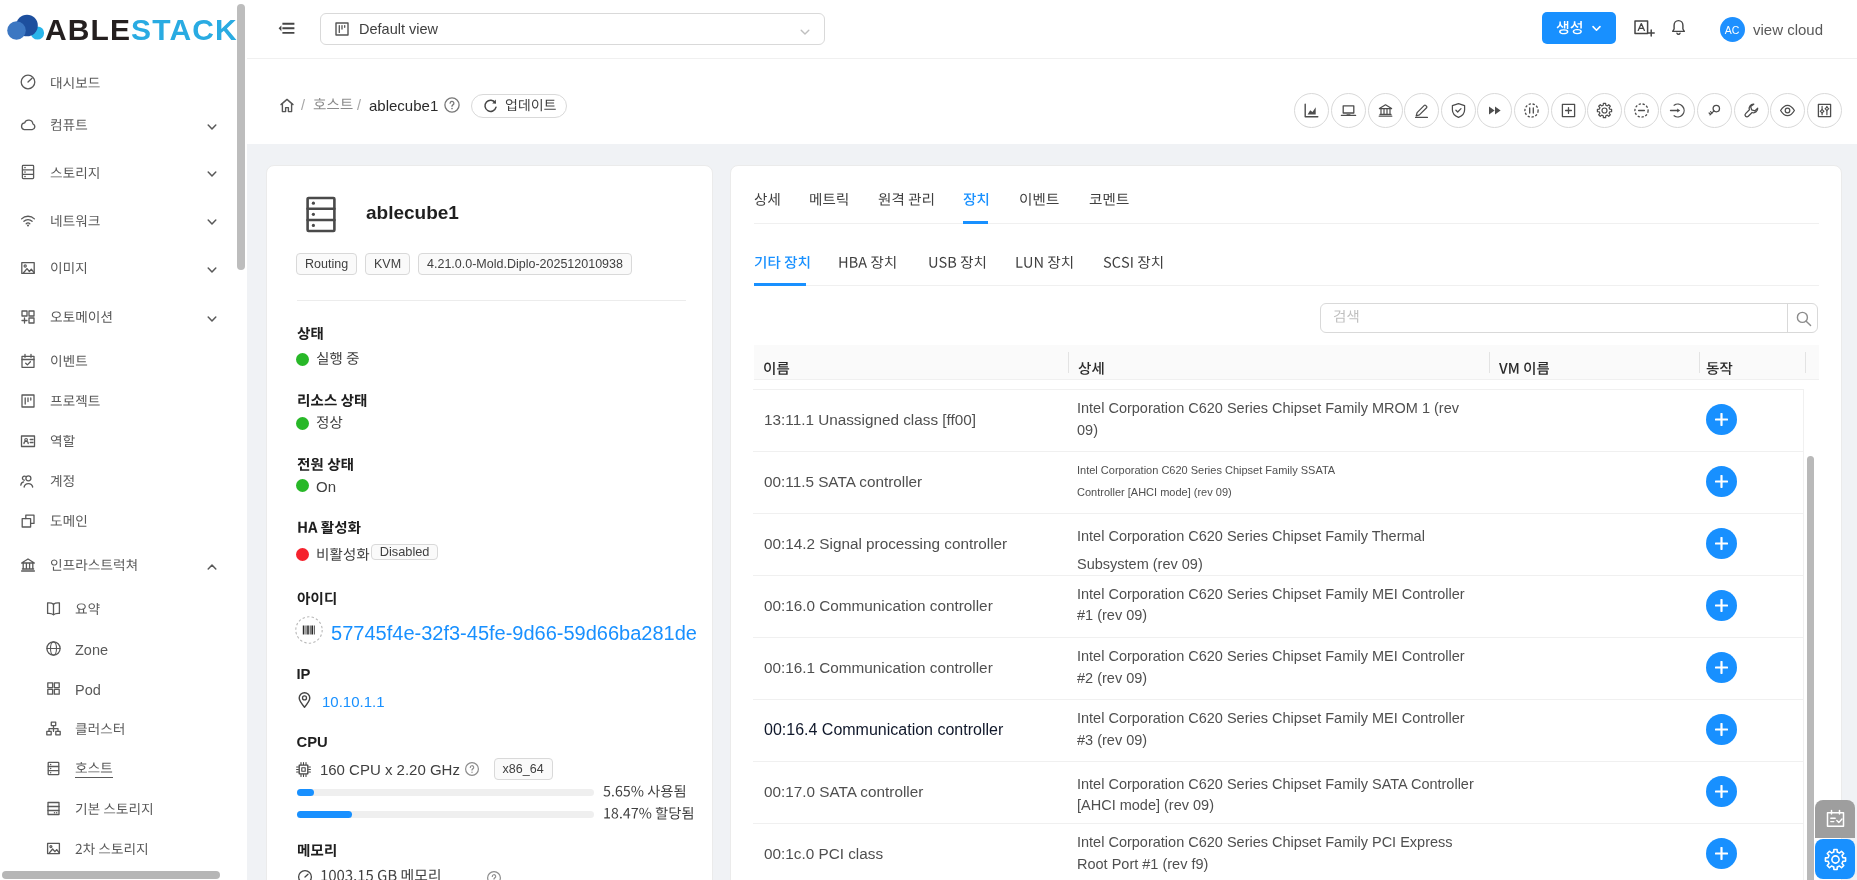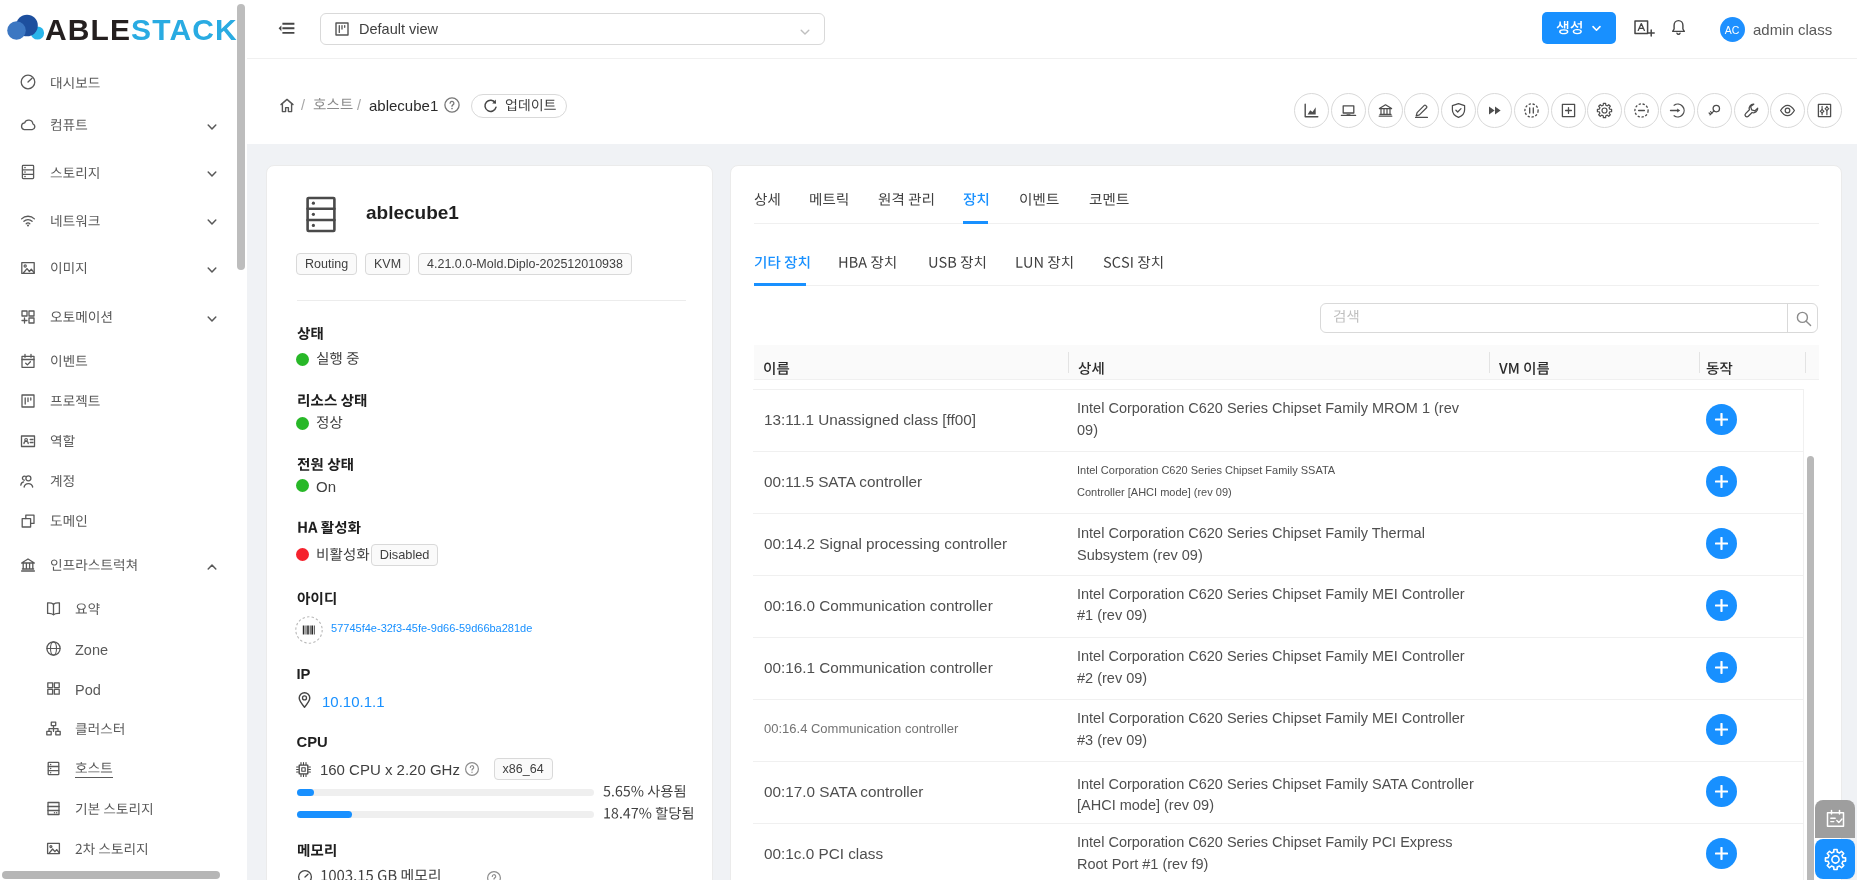--- a/index.html
+++ b/index.html
@@ -393,21 +393,21 @@
  <span class="abs" style="left:1387px;top:20px"><svg width="21" height="17" viewBox="0 0 21 17">
         <path d="M1,1 h12.6 v12.6 h-12.6 Z" stroke="#454545" stroke-width="1.5" fill="none" stroke-linecap="round" stroke-linejoin="round"></path>
         <path d="M4.2,10.4 L7.3,3.6 l3.1,6.8 M5.2,8.3 h4.2" stroke="#454545" stroke-width="1.3" fill="none" stroke-linecap="round" stroke-linejoin="round"></path>
         <path d="M17.2,10 v6 M14.2,13 h6" stroke="#454545" stroke-width="1.5" fill="none" stroke-linecap="round" stroke-linejoin="round"></path>
       </svg></span>
  <span class="abs" style="left:1424px;top:19px"><svg width="15" height="17" viewBox="0 0 15 17">
         <path d="M7.5,1.6 C4.9,1.6 3.1,3.7 3.1,6.3 V10 L1.7,12.4 H13.3 L11.9,10 V6.3 C11.9,3.7 10.1,1.6 7.5,1.6 Z" stroke="#454545" stroke-width="1.4" fill="none" stroke-linecap="round" stroke-linejoin="round"></path>
         <path d="M6,14.2 a1.6,1.6 0 0 0 3,0" stroke="#454545" stroke-width="1.4" fill="none" stroke-linecap="round" stroke-linejoin="round"></path>
       </svg></span>
  <div class="avatar">AC</div>
- <span class="abs" style="left:1506px;top:21px;font-size:15px;color:#595959">admin class</span>
+ <span class="abs" style="left:1506px;top:21px;font-size:15px;color:#595959">view cloud</span>
 </div>
 <div class="crumbs">
  <span class="abs" style="left:32px;top:38px"><svg width="16" height="17" viewBox="0 0 16 17">
         <path d="M2,7.6 L8,2.4 L14,7.6" stroke="#555" stroke-width="1.4" fill="none" stroke-linecap="round" stroke-linejoin="round"></path>
         <path d="M3.4,6.8 V14.6 H6.6 V10.6 H9.4 V14.6 H12.6 V6.8" stroke="#555" stroke-width="1.4" fill="none" stroke-linecap="round" stroke-linejoin="round"></path>
       </svg></span>
  <span class="abs" style="left:54px;top:38px;font-size:14.5px;color:#a6a6a6">/</span>
  <span class="abs" style="left:66px;top:39px"><svg class="ko" width="40.3" height="14.6" viewBox="0 0 40.3 14.6" fill="#8c8c8c" style="width:40.3px;height:14.6px">
         <path transform="translate(0.0,11.68) scale(0.01460,-0.01460)" d="M90 694H825V626H90ZM50 96H870V28H50ZM417 240H499V70H417ZM458 566Q549 566 615.5 545.5Q682 525 718.0 487.0Q754 449 754 394Q754 340 718.0 301.0Q682 262 615.5 241.5Q549 221 458 221Q367 221 300.5 241.5Q234 262 198.0 301.0Q162 340 162 394Q162 449 198.0 487.0Q234 525 300.5 545.5Q367 566 458 566ZM458 500Q392 500 344.5 487.5Q297 475 271.5 451.5Q246 428 246 394Q246 361 271.5 337.0Q297 313 344.5 300.5Q392 288 458 288Q524 288 571.0 300.5Q618 313 644.0 337.0Q670 361 670 394Q670 428 644.0 451.5Q618 475 571.0 487.5Q524 500 458 500ZM417 812H499V653H417Z"></path>
         <path transform="translate(13.4,11.68) scale(0.01460,-0.01460)" d="M412 765H485V695Q485 636 464.5 583.0Q444 530 408.5 484.5Q373 439 326.5 403.0Q280 367 227.5 342.0Q175 317 121 304L84 373Q131 383 178.5 404.0Q226 425 268.0 455.5Q310 486 342.5 524.0Q375 562 393.5 605.5Q412 649 412 695ZM428 765H499V695Q499 649 518.0 605.5Q537 562 569.5 524.0Q602 486 644.0 455.5Q686 425 733.5 403.5Q781 382 829 373L791 304Q737 317 685.0 342.0Q633 367 586.5 403.0Q540 439 504.0 484.5Q468 530 448.0 583.0Q428 636 428 695ZM50 113H870V44H50Z"></path>
@@ -582,39 +582,39 @@
         <path transform="translate(37.2,11.68) scale(0.01460,-0.01460)" d="M256 789H366V707Q366 614 337.5 532.0Q309 450 251.0 389.0Q193 328 102 297L32 404Q112 429 161.0 476.0Q210 523 233.0 583.0Q256 643 256 707ZM283 789H391V713Q391 652 412.0 595.5Q433 539 479.0 495.5Q525 452 598 428L529 324Q444 354 389.5 411.0Q335 468 309.0 545.5Q283 623 283 713ZM682 837H816V295H682ZM502 271Q649 271 734.0 223.5Q819 176 819 92Q819 6 734.0 -41.5Q649 -89 502 -89Q355 -89 270.0 -41.5Q185 6 185 92Q185 176 270.0 223.5Q355 271 502 271ZM502 168Q442 168 401.0 160.0Q360 152 338.5 134.5Q317 117 317 92Q317 66 338.5 48.5Q360 31 401.0 22.5Q442 14 502 14Q562 14 603.0 22.5Q644 31 665.0 48.5Q686 66 686 92Q686 117 665.0 134.5Q644 152 603.0 160.0Q562 168 502 168ZM513 669H702V561H513Z"></path>
         <path transform="translate(50.6,11.68) scale(0.01460,-0.01460)" d="M255 289H388V140H255ZM644 837H777V-89H644ZM731 461H894V352H731ZM47 65 31 173Q111 173 206.5 174.0Q302 175 402.5 181.0Q503 187 597 199L607 103Q510 85 410.0 76.5Q310 68 217.5 66.5Q125 65 47 65ZM48 736H593V632H48ZM321 595Q388 595 439.0 573.0Q490 551 519.0 512.0Q548 473 548 421Q548 370 519.0 330.5Q490 291 439.0 269.0Q388 247 321 247Q255 247 204.0 269.0Q153 291 124.0 330.5Q95 370 95 421Q95 473 124.0 512.0Q153 551 204.0 573.0Q255 595 321 595ZM321 495Q276 495 248.5 475.5Q221 456 221 421Q221 385 248.5 366.0Q276 347 321 347Q367 347 394.5 366.0Q422 385 422 421Q422 456 394.5 475.5Q367 495 321 495ZM255 833H388V658H255Z"></path>
       </svg></span>
  <span class="dot abs" style="left:29.5px;top:382.8px;background:#f5222d"></span>
  <span class="abs" style="left:49.5px;top:382px"><svg class="ko" width="53.7" height="14.6" viewBox="0 0 53.7 14.6" fill="#404040" style="width:53.7px;height:14.6px">
         <path transform="translate(0.0,11.68) scale(0.01460,-0.01460)" d="M707 827H790V-79H707ZM101 750H184V512H445V750H527V139H101ZM184 446V208H445V446Z"></path>
         <path transform="translate(13.4,11.68) scale(0.01460,-0.01460)" d="M668 827H751V293H668ZM716 596H883V526H716ZM165 252H751V69H249V-26H167V124H669V194H165ZM167 -9H785V-68H167ZM287 456H369V341H287ZM55 314 45 375Q125 375 222.0 376.5Q319 378 420.0 383.5Q521 389 614 402L620 348Q524 332 423.5 324.5Q323 317 228.5 315.5Q134 314 55 314ZM68 758H587V699H68ZM327 670Q423 670 480.5 639.0Q538 608 538 552Q538 495 480.5 463.5Q423 432 327 432Q231 432 173.5 463.5Q116 495 116 552Q116 608 173.5 639.0Q231 670 327 670ZM327 615Q266 615 230.5 598.0Q195 581 195 552Q195 522 230.5 504.5Q266 487 327 487Q388 487 423.5 504.5Q459 522 459 552Q459 581 423.5 598.0Q388 615 327 615ZM287 835H369V727H287Z"></path>
         <path transform="translate(26.9,11.68) scale(0.01460,-0.01460)" d="M278 776H347V683Q347 595 315.5 521.0Q284 447 227.5 391.5Q171 336 93 307L49 374Q119 399 170.0 445.0Q221 491 249.5 552.5Q278 614 278 683ZM293 776H360V686Q360 622 388.0 565.0Q416 508 465.5 464.5Q515 421 581 399L536 334Q463 362 408.0 413.0Q353 464 323.0 534.0Q293 604 293 686ZM711 827H794V292H711ZM496 265Q636 265 716.5 220.0Q797 175 797 94Q797 14 716.5 -31.0Q636 -76 496 -76Q356 -76 275.5 -31.0Q195 14 195 94Q195 175 275.5 220.0Q356 265 496 265ZM496 199Q428 199 379.0 186.5Q330 174 303.5 150.5Q277 127 277 94Q277 62 303.5 38.5Q330 15 379.0 2.5Q428 -10 496 -10Q565 -10 613.5 2.5Q662 15 688.5 38.5Q715 62 715 94Q715 127 688.5 150.5Q662 174 613.5 186.5Q565 199 496 199ZM514 636H728V567H514Z"></path>
         <path transform="translate(40.3,11.68) scale(0.01460,-0.01460)" d="M284 288H367V141H284ZM664 827H747V-78H664ZM721 443H888V373H721ZM52 94 39 164Q121 164 217.5 165.5Q314 167 415.0 173.0Q516 179 610 192L616 131Q519 114 418.5 106.0Q318 98 224.5 96.0Q131 94 52 94ZM55 717H595V650H55ZM326 598Q389 598 437.0 577.0Q485 556 512.0 518.5Q539 481 539 430Q539 380 512.0 342.0Q485 304 437.0 283.5Q389 263 326 263Q263 263 214.5 283.5Q166 304 139.5 342.0Q113 380 113 430Q113 481 139.5 518.5Q166 556 214.5 577.0Q263 598 326 598ZM326 533Q265 533 228.0 505.0Q191 477 191 430Q191 384 228.0 356.0Q265 328 326 328Q386 328 423.0 356.0Q460 384 460 430Q460 477 423.0 505.0Q386 533 326 533ZM284 825H367V673H284Z"></path>
       </svg></span>
- <span class="tag abs" style="left:104.2px;top:378.3px;height:22px;font-size:12.8px">Disabled</span>
+ <span class="tag abs" style="left:104.2px;top:378.3px;height:16px;font-size:12.8px">Disabled</span>
 
  <span class="abs" style="left:30px;top:426.4px"><svg class="ko" width="40.3" height="14.6" viewBox="0 0 40.3 14.6" fill="#1f1f1f" style="width:40.3px;height:14.6px">
         <path transform="translate(0.0,11.68) scale(0.01460,-0.01460)" d="M289 774Q360 774 414.5 733.5Q469 693 500.5 618.5Q532 544 532 443Q532 341 500.5 266.5Q469 192 414.5 151.5Q360 111 289 111Q218 111 163.0 151.5Q108 192 76.5 266.5Q45 341 45 443Q45 544 76.5 618.5Q108 693 163.0 733.5Q218 774 289 774ZM289 653Q255 653 228.5 629.0Q202 605 187.5 558.5Q173 512 173 443Q173 375 187.5 327.5Q202 280 228.5 256.0Q255 232 289 232Q323 232 349.0 256.0Q375 280 389.5 327.5Q404 375 404 443Q404 512 389.5 558.5Q375 605 349.0 629.0Q323 653 289 653ZM632 837H766V-89H632ZM737 488H900V379H737Z"></path>
         <path transform="translate(13.4,11.68) scale(0.01460,-0.01460)" d="M676 839H809V-90H676ZM310 774Q381 774 436.0 733.5Q491 693 522.5 618.5Q554 544 554 443Q554 341 522.5 266.5Q491 192 436.0 151.5Q381 111 310 111Q240 111 185.0 151.5Q130 192 98.5 266.5Q67 341 67 443Q67 544 98.5 618.5Q130 693 185.0 733.5Q240 774 310 774ZM310 653Q276 653 250.0 629.0Q224 605 209.5 558.5Q195 512 195 443Q195 375 209.5 327.5Q224 280 250.0 256.0Q276 232 310 232Q345 232 371.0 256.0Q397 280 411.5 327.5Q426 375 426 443Q426 512 411.5 558.5Q397 605 371.0 629.0Q345 653 310 653Z"></path>
         <path transform="translate(26.9,11.68) scale(0.01460,-0.01460)" d="M676 838H809V-91H676ZM97 240H177Q274 240 347.5 242.0Q421 244 482.5 250.0Q544 256 606 268L618 158Q555 146 491.5 139.5Q428 133 352.0 131.5Q276 130 177 130H97ZM97 756H543V648H229V198H97Z"></path>
       </svg></span>
  <span class="abs" style="left:28.3px;top:450.9px"><svg width="28" height="28" viewBox="0 0 28 28">
         <circle cx="14" cy="14" r="13.2" stroke="#b9b9b9" stroke-width="1.1" fill="none" stroke-dasharray="2.4,2.2"></circle>
         <g stroke="#2b2b2b">
           <line x1="8.6" y1="9.5" x2="8.6" y2="18.5" stroke-width="1.6"></line>
           <line x1="11" y1="9.5" x2="11" y2="18.5" stroke-width="0.9"></line>
           <line x1="13" y1="9.5" x2="13" y2="18.5" stroke-width="1.6"></line>
           <line x1="15.2" y1="9.5" x2="15.2" y2="18.5" stroke-width="0.9"></line>
           <line x1="17.2" y1="9.5" x2="17.2" y2="18.5" stroke-width="1.6"></line>
           <line x1="19.3" y1="9.5" x2="19.3" y2="18.5" stroke-width="0.9"></line>
         </g>
       </svg></span>
- <span class="abs" style="left:64.6px;top:456.7px;font-size:11px;color:#1890ff">57745f4e-32f3-45fe-9d66-59d66ba281de</span>
+ <span class="abs" style="left:64.6px;top:456.7px;font-size:20px;color:#1890ff">57745f4e-32f3-45fe-9d66-59d66ba281de</span>
 
  <span class="abs" style="left:30px;top:500.6px;font-size:14.8px;font-weight:700;color:#1f1f1f">IP</span>
  <span class="abs" style="left:30.5px;top:525.5px"><svg width="15" height="18" viewBox="0 0 15 18">
         <path d="M7.5,16.2 C4.2,12.2 2.2,9.6 2.2,7 A5.3,5.3 0 0 1 12.8,7 C12.8,9.6 10.8,12.2 7.5,16.2 Z" stroke="#454545" stroke-width="1.4" fill="none" stroke-linecap="round" stroke-linejoin="round"></path>
         <circle cx="7.5" cy="6.9" r="2" stroke="#454545" stroke-width="1.3" fill="none"></circle>
       </svg></span>
  <span class="abs" style="left:55.5px;top:527.4px;font-size:15px;color:#1890ff">10.10.1.1</span>
 
  <span class="abs" style="left:30px;top:568.2px;font-size:14.8px;font-weight:700;color:#1f1f1f">CPU</span>
  <span class="abs" style="left:29.3px;top:596.4px"><svg width="15" height="15" viewBox="0 0 15 15">
@@ -808,21 +808,21 @@
 <div class="abs" style="left:22.5px;top:347.5px;width:1051px;height:1px;background:#f0f0f0"></div>
 <span class="abs" style="left:33.5px;top:307.6px;font-size:15.3px;color:#4f4f4f">00:11.5 SATA controller</span>
 <div class="abs" style="left:346.5px;top:294.6px;line-height:21.6px;font-size:11px;color:#4f4f4f">Intel Corporation C620 Series Chipset Family SSATA<br>Controller [AHCI mode] (rev 09)</div>
 <div class="plus" style="left:975px;top:300.6px">
       <svg width="13" height="13" viewBox="0 0 13 13">
         <path d="M6.5,0.9 V12.1 M0.9,6.5 H12.1" stroke="#fff" stroke-width="2.2" fill="none" stroke-linecap="round" stroke-linejoin="round"></path>
       </svg>
     </div>
 <div class="abs" style="left:22.5px;top:409.5px;width:1051px;height:1px;background:#f0f0f0"></div>
 <span class="abs" style="left:33.5px;top:369.5px;font-size:15.3px;color:#4f4f4f">00:14.2 Signal processing controller</span>
-<div class="abs" style="left:346.5px;top:356.5px;line-height:22px;font-size:14.5px;color:#4f4f4f">Intel Corporation C620 Series Chipset Family Thermal<br>Subsystem (rev 09)</div>
+<div class="abs" style="left:346.5px;top:356.5px;line-height:28px;font-size:14.5px;color:#4f4f4f">Intel Corporation C620 Series Chipset Family Thermal<br>Subsystem (rev 09)</div>
 <div class="plus" style="left:975px;top:362.5px">
       <svg width="13" height="13" viewBox="0 0 13 13">
         <path d="M6.5,0.9 V12.1 M0.9,6.5 H12.1" stroke="#fff" stroke-width="2.2" fill="none" stroke-linecap="round" stroke-linejoin="round"></path>
       </svg>
     </div>
 <div class="abs" style="left:22.5px;top:471.5px;width:1051px;height:1px;background:#f0f0f0"></div>
 <span class="abs" style="left:33.5px;top:431.4px;font-size:15.3px;color:#4f4f4f">00:16.0 Communication controller</span>
 <div class="abs" style="left:346.5px;top:418.4px;line-height:21.6px;font-size:14.5px;color:#4f4f4f">Intel Corporation C620 Series Chipset Family MEI Controller<br>#1 (rev 09)</div>
 <div class="plus" style="left:975px;top:424.4px">
       <svg width="13" height="13" viewBox="0 0 13 13">
@@ -831,21 +831,21 @@
     </div>
 <div class="abs" style="left:22.5px;top:533.5px;width:1051px;height:1px;background:#f0f0f0"></div>
 <span class="abs" style="left:33.5px;top:493.9px;font-size:15.3px;color:#4f4f4f">00:16.1 Communication controller</span>
 <div class="abs" style="left:346.5px;top:480.9px;line-height:21.6px;font-size:14.5px;color:#4f4f4f">Intel Corporation C620 Series Chipset Family MEI Controller<br>#2 (rev 09)</div>
 <div class="plus" style="left:975px;top:486.9px">
       <svg width="13" height="13" viewBox="0 0 13 13">
         <path d="M6.5,0.9 V12.1 M0.9,6.5 H12.1" stroke="#fff" stroke-width="2.2" fill="none" stroke-linecap="round" stroke-linejoin="round"></path>
       </svg>
     </div>
 <div class="abs" style="left:22.5px;top:595.5px;width:1051px;height:1px;background:#f0f0f0"></div>
-<span class="abs" style="left:33.5px;top:555.9px;font-size:13px;color:#737373">00:16.4 Communication controller</span>
+<span class="abs" style="left:33.5px;top:555.9px;font-size:16px;color:#0f172a">00:16.4 Communication controller</span>
 <div class="abs" style="left:346.5px;top:542.9px;line-height:21.6px;font-size:14.5px;color:#4f4f4f">Intel Corporation C620 Series Chipset Family MEI Controller<br>#3 (rev 09)</div>
 <div class="plus" style="left:975px;top:548.9px">
       <svg width="13" height="13" viewBox="0 0 13 13">
         <path d="M6.5,0.9 V12.1 M0.9,6.5 H12.1" stroke="#fff" stroke-width="2.2" fill="none" stroke-linecap="round" stroke-linejoin="round"></path>
       </svg>
     </div>
 <div class="abs" style="left:22.5px;top:657.5px;width:1051px;height:1px;background:#f0f0f0"></div>
 <span class="abs" style="left:33.5px;top:617.8px;font-size:15.3px;color:#4f4f4f">00:17.0 SATA controller</span>
 <div class="abs" style="left:346.5px;top:608px;line-height:21.6px;font-size:14.5px;color:#4f4f4f">Intel Corporation C620 Series Chipset Family SATA Controller<br>[AHCI mode] (rev 09)</div>
 <div class="plus" style="left:975px;top:610.8px">

